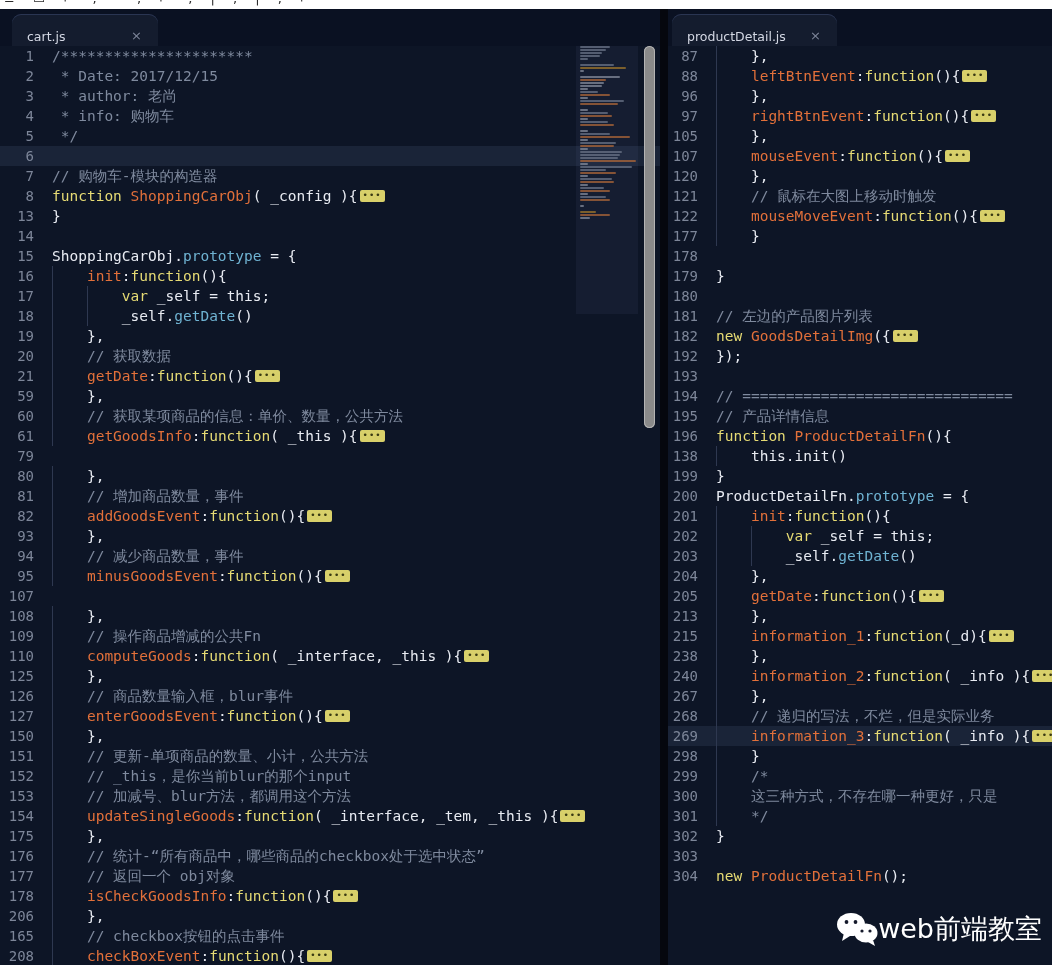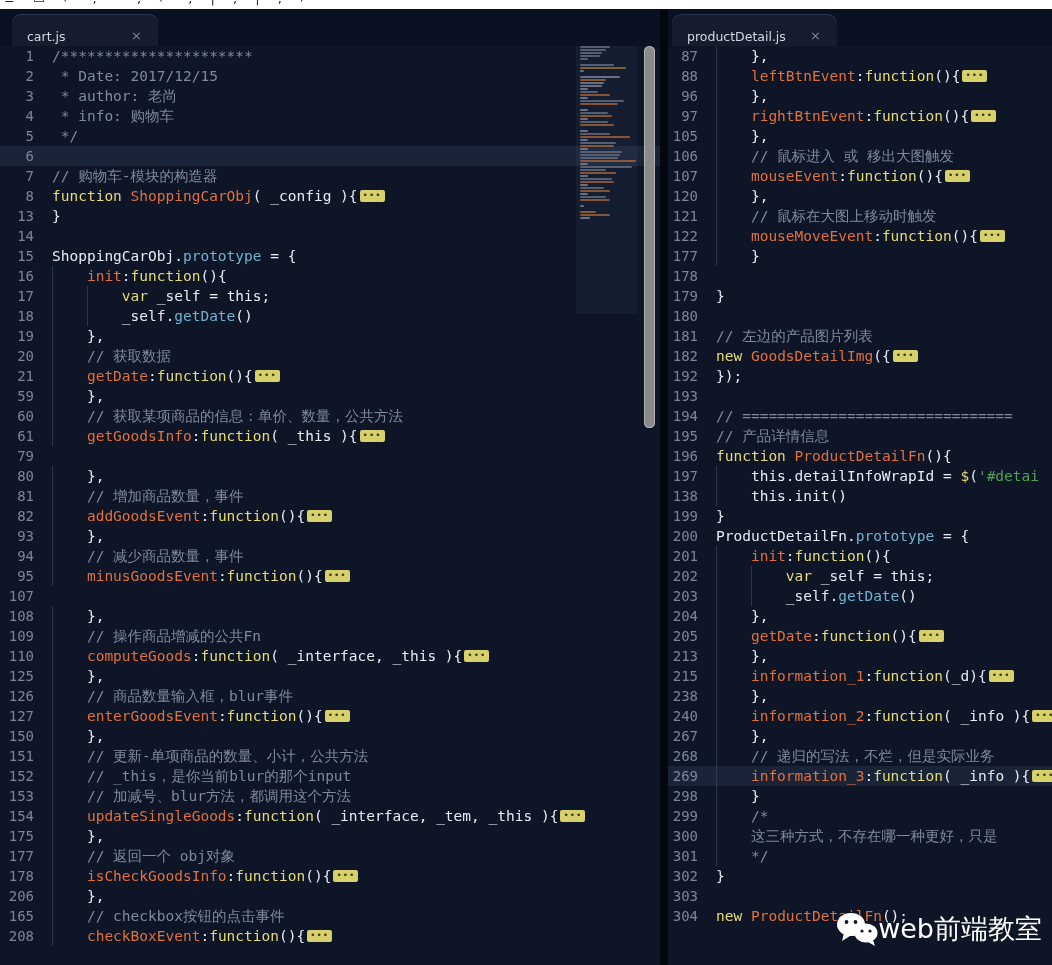--- a/index.html
+++ b/index.html
@@ -262,20 +262,21 @@
           <div class="row"><div class="ln">110</div><div class="code"><span class="guide" style="left: 10px;"></span><span class="c-pl">    </span><span class="c-fn">computeGoods</span><span class="c-pun">:</span><span class="c-kw">function</span><span class="c-pun">( </span><span class="c-pl">_interface, _this</span><span class="c-pun"> ){</span><span class="fold">•••</span></div></div>
           <div class="row"><div class="ln">125</div><div class="code"><span class="guide" style="left: 10px;"></span><span class="c-pun">    },</span></div></div>
           <div class="row"><div class="ln">126</div><div class="code"><span class="guide" style="left: 10px;"></span><span class="c-pl">    </span><span class="c-com">// 商品数量输入框，blur事件</span></div></div>
           <div class="row"><div class="ln">127</div><div class="code"><span class="guide" style="left: 10px;"></span><span class="c-pl">    </span><span class="c-fn">enterGoodsEvent</span><span class="c-pun">:</span><span class="c-kw">function</span><span class="c-pun">(){</span><span class="fold">•••</span></div></div>
           <div class="row"><div class="ln">150</div><div class="code"><span class="guide" style="left: 10px;"></span><span class="c-pun">    },</span></div></div>
           <div class="row"><div class="ln">151</div><div class="code"><span class="guide" style="left: 10px;"></span><span class="c-pl">    </span><span class="c-com">// 更新-单项商品的数量、小计，公共方法</span></div></div>
           <div class="row"><div class="ln">152</div><div class="code"><span class="guide" style="left: 10px;"></span><span class="c-pl">    </span><span class="c-com">// _this，是你当前blur的那个input</span></div></div>
           <div class="row"><div class="ln">153</div><div class="code"><span class="guide" style="left: 10px;"></span><span class="c-pl">    </span><span class="c-com">// 加减号、blur方法，都调用这个方法</span></div></div>
           <div class="row"><div class="ln">154</div><div class="code"><span class="guide" style="left: 10px;"></span><span class="c-pl">    </span><span class="c-fn">updateSingleGoods</span><span class="c-pun">:</span><span class="c-kw">function</span><span class="c-pun">( </span><span class="c-pl">_interface, _tem, _this</span><span class="c-pun"> ){</span><span class="fold">•••</span></div></div>
           <div class="row"><div class="ln">175</div><div class="code"><span class="guide" style="left: 10px;"></span><span class="c-pun">    },</span></div></div>
+          <div class="row"><div class="ln">176</div><div class="code"><span class="guide" style="left: 10px;"></span><span class="c-pl">    </span><span class="c-com">// 统计-“所有商品中，哪些商品的checkbox处于选中状态”</span></div></div>
           <div class="row"><div class="ln">177</div><div class="code"><span class="guide" style="left: 10px;"></span><span class="c-pl">    </span><span class="c-com">// 返回一个 obj对象</span></div></div>
           <div class="row"><div class="ln">178</div><div class="code"><span class="guide" style="left: 10px;"></span><span class="c-pl">    </span><span class="c-fn">isCheckGoodsInfo</span><span class="c-pun">:</span><span class="c-kw">function</span><span class="c-pun">(){</span><span class="fold">•••</span></div></div>
           <div class="row"><div class="ln">206</div><div class="code"><span class="guide" style="left: 10px;"></span><span class="c-pun">    },</span></div></div>
           <div class="row"><div class="ln">165</div><div class="code"><span class="guide" style="left: 10px;"></span><span class="c-pl">    </span><span class="c-com">// checkbox按钮的点击事件</span></div></div>
           <div class="row"><div class="ln">208</div><div class="code"><span class="guide" style="left: 10px;"></span><span class="c-pl">    </span><span class="c-fn">checkBoxEvent</span><span class="c-pun">:</span><span class="c-kw">function</span><span class="c-pun">(){</span><span class="fold">•••</span></div></div>
         </div>
     </div>
     <div class="minimap" id="minimap">
       <div class="mm-sel"></div>
     <div class="mm-line" style="width: 30px; background: rgb(107, 115, 133); margin-left: 4px;"></div>
@@ -351,37 +352,35 @@
         <span class="tab-close">×</span>
       </div>
     </div>
     <div class="code-area">
       <div class="code-rows" id="rows-right">
           <div class="row"><div class="ln">87</div><div class="code"><span class="guide" style="left: 10px;"></span><span class="c-pun">    },</span></div></div>
           <div class="row"><div class="ln">88</div><div class="code"><span class="guide" style="left: 10px;"></span><span class="c-pl">    </span><span class="c-fn">leftBtnEvent</span><span class="c-pun">:</span><span class="c-kw">function</span><span class="c-pun">(){</span><span class="fold">•••</span></div></div>
           <div class="row"><div class="ln">96</div><div class="code"><span class="guide" style="left: 10px;"></span><span class="c-pun">    },</span></div></div>
           <div class="row"><div class="ln">97</div><div class="code"><span class="guide" style="left: 10px;"></span><span class="c-pl">    </span><span class="c-fn">rightBtnEvent</span><span class="c-pun">:</span><span class="c-kw">function</span><span class="c-pun">(){</span><span class="fold">•••</span></div></div>
           <div class="row"><div class="ln">105</div><div class="code"><span class="guide" style="left: 10px;"></span><span class="c-pun">    },</span></div></div>
-          <div class="row"><div class="ln">106</div><div class="code"><span class="guide" style="left: 10px;"></span><span class="c-pl">    </span><span class="c-com">// 鼠标进入 或 移出大图触发</span></div></div>
           <div class="row"><div class="ln">107</div><div class="code"><span class="guide" style="left: 10px;"></span><span class="c-pl">    </span><span class="c-fn">mouseEvent</span><span class="c-pun">:</span><span class="c-kw">function</span><span class="c-pun">(){</span><span class="fold">•••</span></div></div>
           <div class="row"><div class="ln">120</div><div class="code"><span class="guide" style="left: 10px;"></span><span class="c-pun">    },</span></div></div>
           <div class="row"><div class="ln">121</div><div class="code"><span class="guide" style="left: 10px;"></span><span class="c-pl">    </span><span class="c-com">// 鼠标在大图上移动时触发</span></div></div>
           <div class="row"><div class="ln">122</div><div class="code"><span class="guide" style="left: 10px;"></span><span class="c-pl">    </span><span class="c-fn">mouseMoveEvent</span><span class="c-pun">:</span><span class="c-kw">function</span><span class="c-pun">(){</span><span class="fold">•••</span></div></div>
           <div class="row"><div class="ln">177</div><div class="code"><span class="guide" style="left: 10px;"></span><span class="c-pun">    }</span></div></div>
           <div class="row"><div class="ln">178</div><div class="code"></div></div>
           <div class="row"><div class="ln">179</div><div class="code"><span class="c-pun">}</span></div></div>
           <div class="row"><div class="ln">180</div><div class="code"></div></div>
           <div class="row"><div class="ln">181</div><div class="code"><span class="c-com">// 左边的产品图片列表</span></div></div>
           <div class="row"><div class="ln">182</div><div class="code"><span class="c-kw">new</span><span class="c-pl"> </span><span class="c-fn">GoodsDetailImg</span><span class="c-pun">({</span><span class="fold">•••</span></div></div>
           <div class="row"><div class="ln">192</div><div class="code"><span class="c-pun">});</span></div></div>
           <div class="row"><div class="ln">193</div><div class="code"></div></div>
           <div class="row"><div class="ln">194</div><div class="code"><span class="c-com">// ===============================</span></div></div>
           <div class="row"><div class="ln">195</div><div class="code"><span class="c-com">// 产品详情信息</span></div></div>
           <div class="row"><div class="ln">196</div><div class="code"><span class="c-kw">function</span><span class="c-pl"> </span><span class="c-fn">ProductDetailFn</span><span class="c-pun">(){</span></div></div>
-          <div class="row"><div class="ln">197</div><div class="code"><span class="guide" style="left: 10px;"></span><span class="c-pl">    this.detailInfoWrapId = </span><span class="c-kw">$</span><span class="c-pun">(</span><span class="c-str">'#detai</span></div></div>
           <div class="row"><div class="ln">138</div><div class="code"><span class="guide" style="left: 10px;"></span><span class="c-pl">    this.</span><span class="c-pl">init</span><span class="c-pun">()</span></div></div>
           <div class="row"><div class="ln">199</div><div class="code"><span class="c-pun">}</span></div></div>
           <div class="row"><div class="ln">200</div><div class="code"><span class="c-pl">ProductDetailFn</span><span class="c-pun">.</span><span class="c-var">prototype</span><span class="c-pun"> = {</span></div></div>
           <div class="row"><div class="ln">201</div><div class="code"><span class="guide" style="left: 10px;"></span><span class="c-pl">    </span><span class="c-fn">init</span><span class="c-pun">:</span><span class="c-kw">function</span><span class="c-pun">(){</span></div></div>
           <div class="row"><div class="ln">202</div><div class="code"><span class="guide" style="left: 10px;"></span><span class="guide" style="left: 45px;"></span><span class="c-pl">        </span><span class="c-kw">var</span><span class="c-pl"> _self = this;</span></div></div>
           <div class="row"><div class="ln">203</div><div class="code"><span class="guide" style="left: 10px;"></span><span class="guide" style="left: 45px;"></span><span class="c-pl">        _self.</span><span class="c-var">getDate</span><span class="c-pun">()</span></div></div>
           <div class="row"><div class="ln">204</div><div class="code"><span class="guide" style="left: 10px;"></span><span class="c-pun">    },</span></div></div>
           <div class="row"><div class="ln">205</div><div class="code"><span class="guide" style="left: 10px;"></span><span class="c-pl">    </span><span class="c-fn">getDate</span><span class="c-pun">:</span><span class="c-kw">function</span><span class="c-pun">(){</span><span class="fold">•••</span></div></div>
           <div class="row"><div class="ln">213</div><div class="code"><span class="guide" style="left: 10px;"></span><span class="c-pun">    },</span></div></div>
           <div class="row"><div class="ln">215</div><div class="code"><span class="guide" style="left: 10px;"></span><span class="c-pl">    </span><span class="c-fn">information_1</span><span class="c-pun">:</span><span class="c-kw">function</span><span class="c-pun">(</span><span class="c-pl">_d</span><span class="c-pun">){</span><span class="fold">•••</span></div></div>

